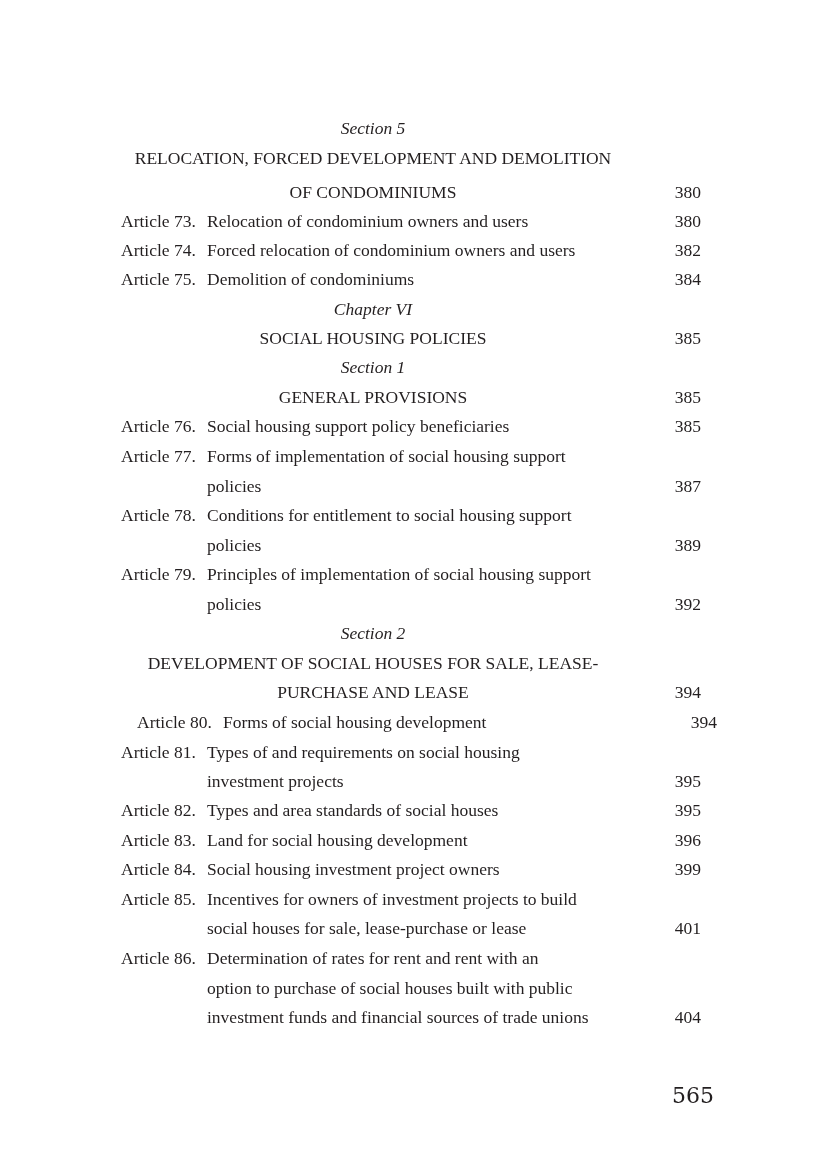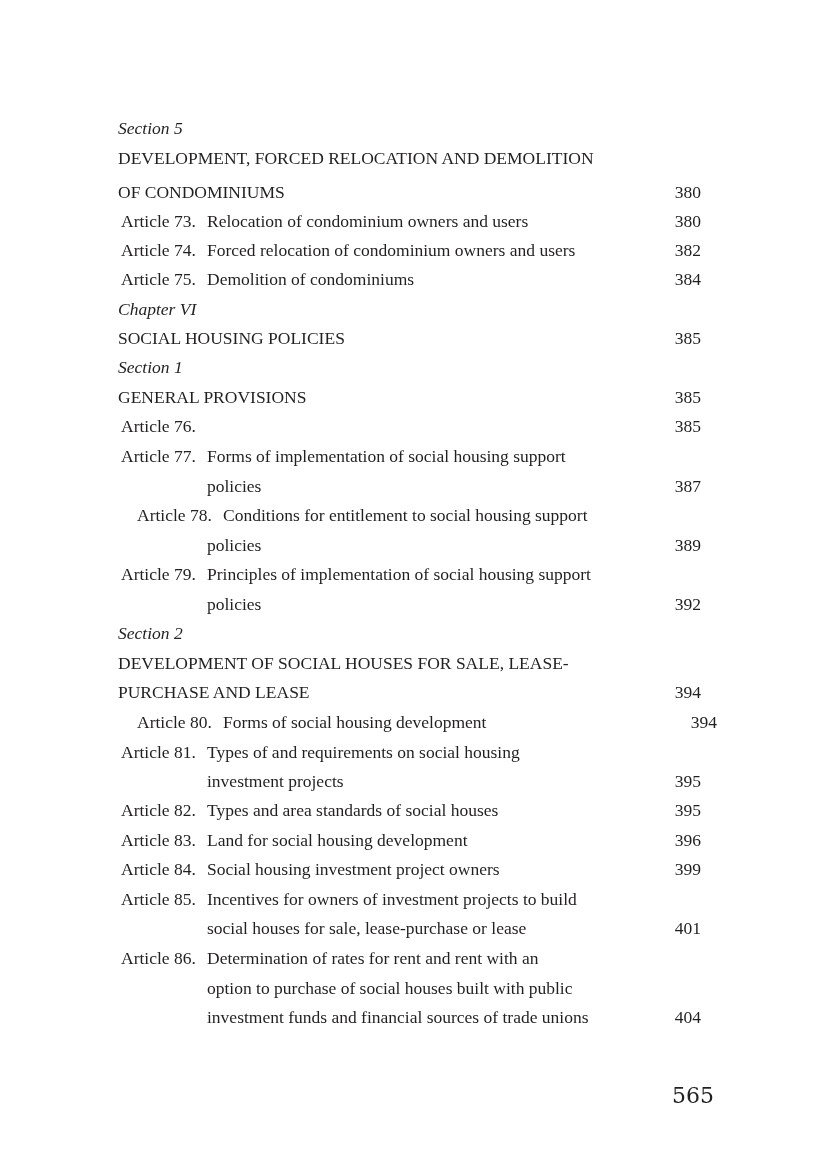--- a/index.html
+++ b/index.html
@@ -24,20 +24,21 @@
     .line {
       position: absolute;
       height: 29.5px;
       line-height: 29.5px;
       font-size: 17.5px;
       white-space: nowrap;
     }
     .center {
       left: 118px;
       width: 510px;
+      text-align: center;
     }
     .italic { font-style: italic; }
     .article-label {
       position: absolute;
       left: 121px;
     }
     .article-text {
       position: absolute;
       left: 207px;
     }
@@ -59,21 +60,21 @@
       font-size: 22px;
       color: #231f20;
     }
   </style>
 </head>
 <body>
 
 <div class="toc">
 
   <div class="line center italic" style="top:114px;">Section 5</div>
-  <div class="line center" style="top:144px;">DEVELOPMENT, FORCED RELOCATION AND DEMOLITION</div>
+  <div class="line center" style="top:144px;">RELOCATION, FORCED DEVELOPMENT AND DEMOLITION</div>
   <div class="line" style="top:178px; left:0; width:674px;">
     <span class="center" style="position:absolute;">OF CONDOMINIUMS</span>
     <span class="page-num">380</span>
   </div>
 
   <div class="line" style="top:207px; left:0; width:822px;">
     <span class="article-label">Article 73.</span>
     <span class="article-text">Relocation of condominium owners and users</span>
     <span class="page-num">380</span>
   </div>
@@ -97,33 +98,34 @@
   </div>
 
   <div class="line center italic" style="top:353px;">Section 1</div>
   <div class="line" style="top:383px; left:0; width:822px;">
     <span class="center" style="position:absolute;">GENERAL PROVISIONS</span>
     <span class="page-num">385</span>
   </div>
 
   <div class="line" style="top:412px; left:0; width:822px;">
     <span class="article-label">Article 76.</span>
+    <span class="article-text">Social housing support policy beneficiaries</span>
     <span class="page-num">385</span>
   </div>
 
   <div class="line" style="top:442px; left:0; width:822px;">
     <span class="article-label">Article 77.</span>
     <span class="article-text">Forms of implementation of social housing support</span>
   </div>
   <div class="line" style="top:472px; left:0; width:822px;">
     <span class="cont-text">policies</span>
     <span class="page-num">387</span>
   </div>
 
-  <div class="line" style="top:501px; left:16px; width:650px;text-decoration:underline;">
+  <div class="line" style="top:501px; left:0; width:650px;text-decoration:underline;">
     <span class="article-label">Article 78.</span>
     <span class="article-text">Conditions for entitlement to social housing support</span>
   </div>
   <div class="line" style="top:531px; left:0; width:822px;">
     <span class="cont-text">policies</span>
     <span class="page-num">389</span>
   </div>
 
   <div class="line" style="top:560px; left:0; width:822px;">
     <span class="article-label">Article 79.</span>

